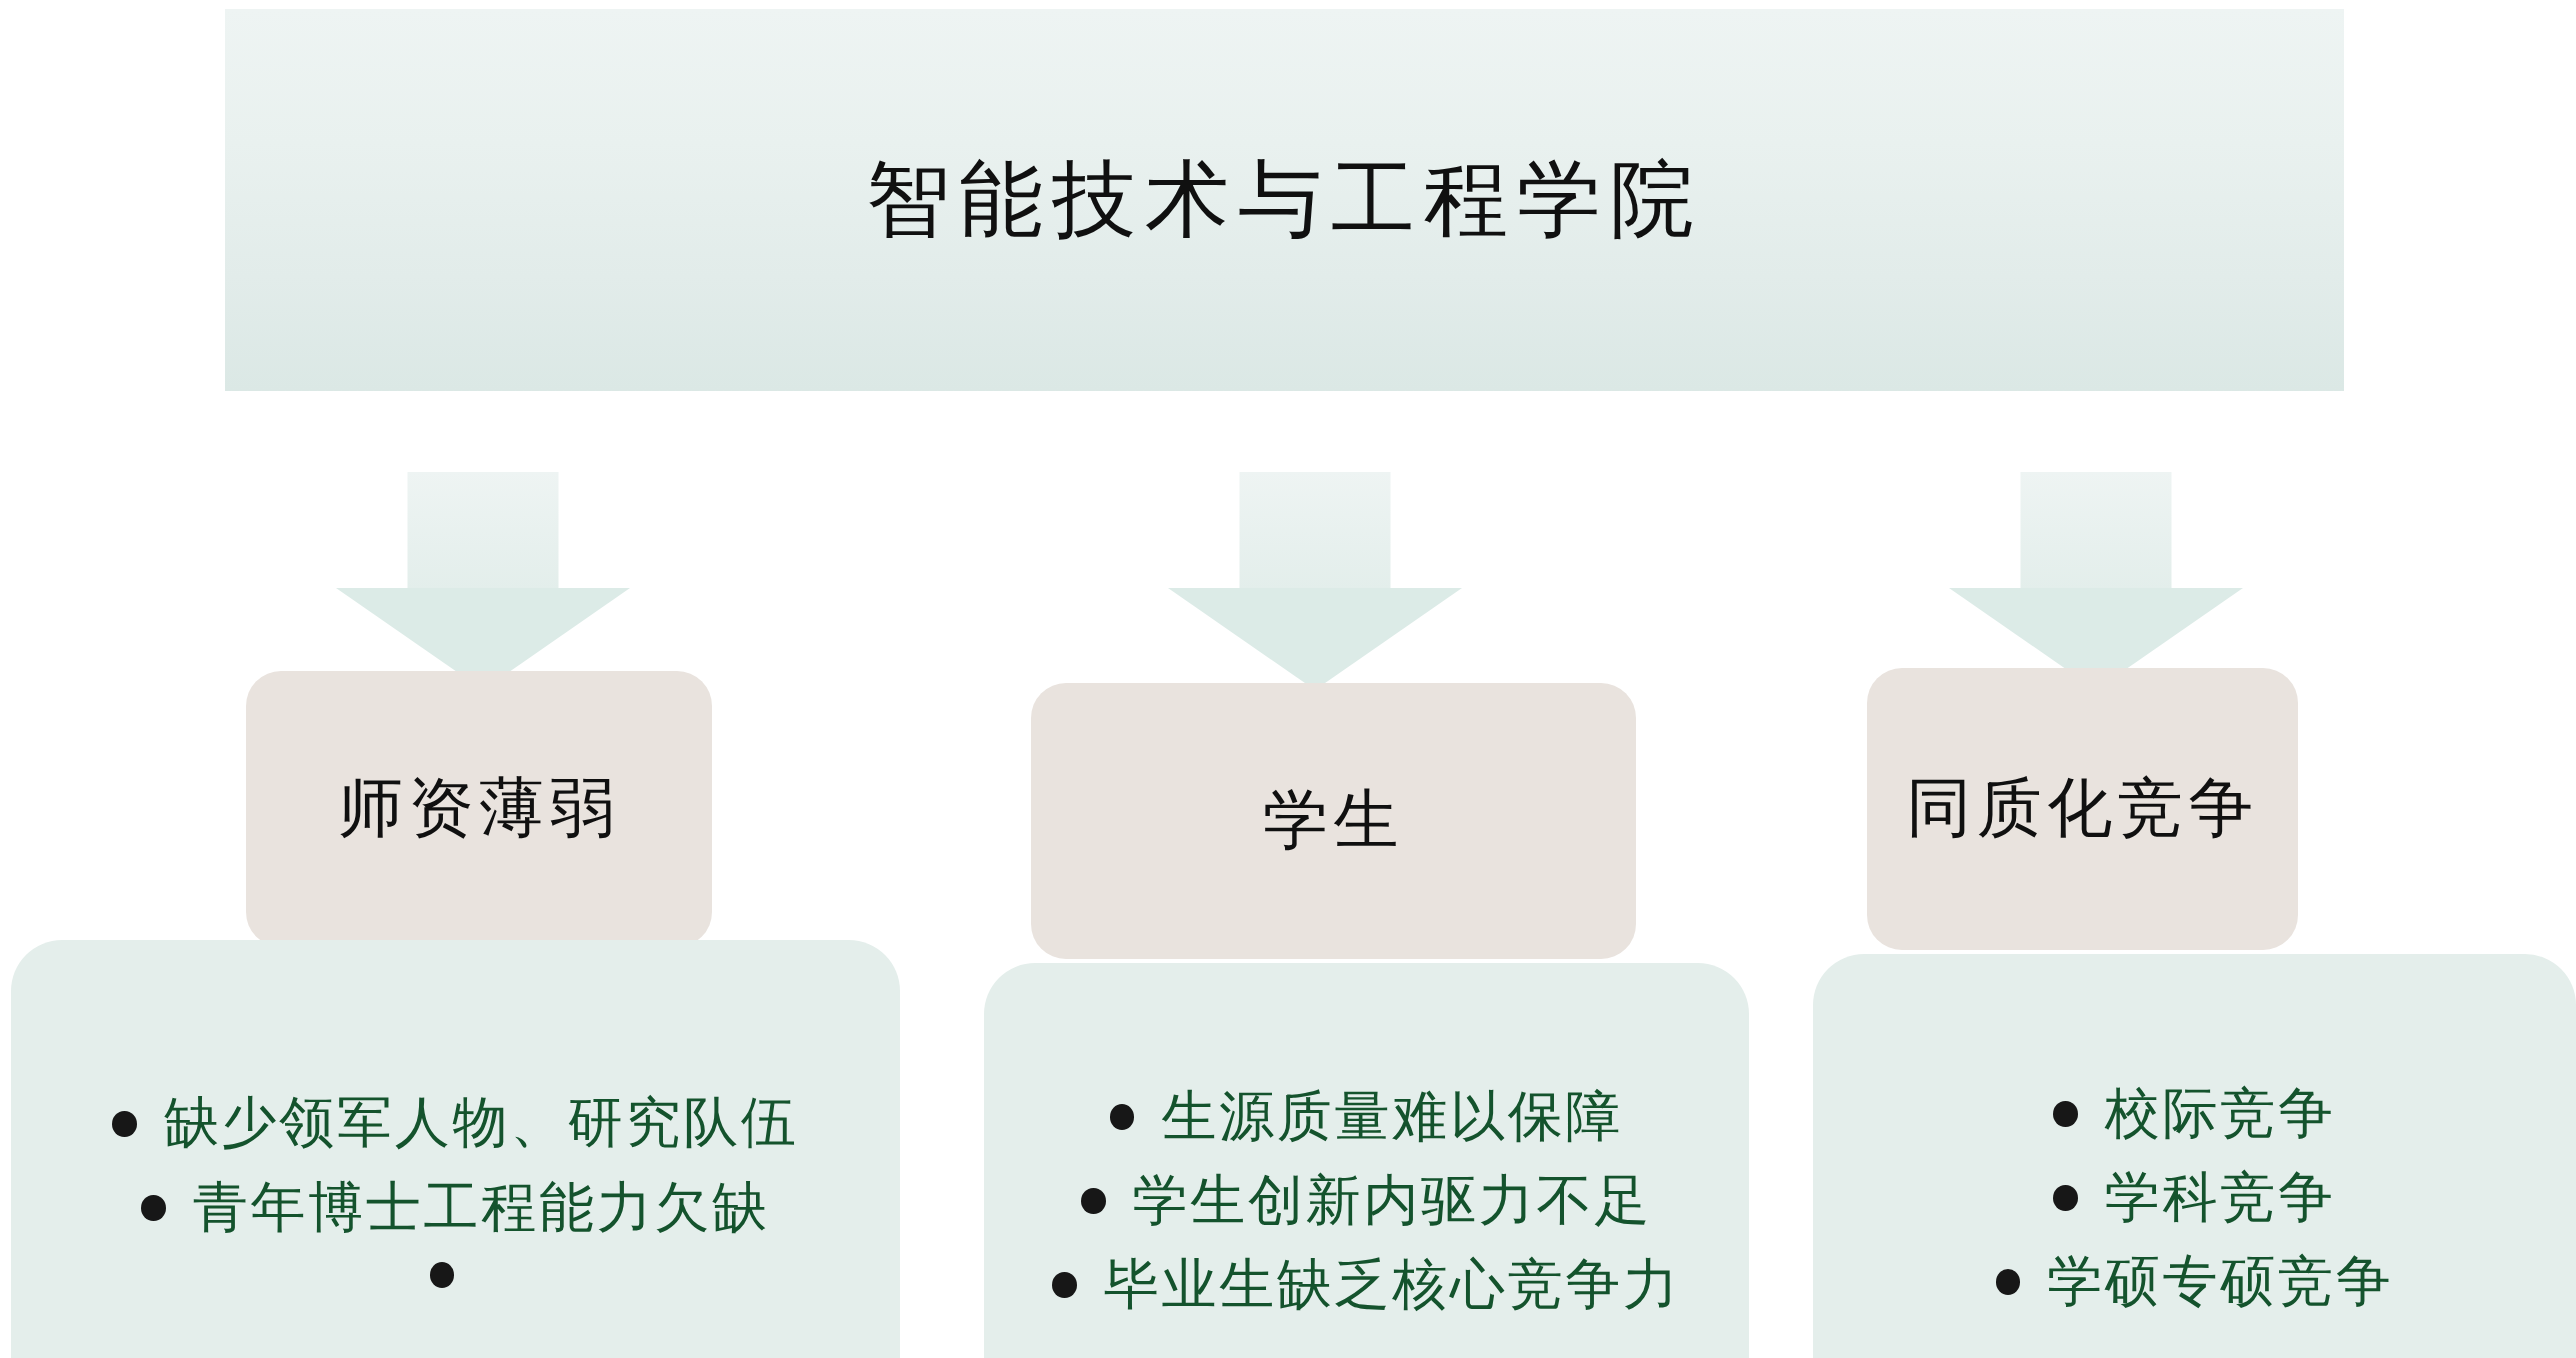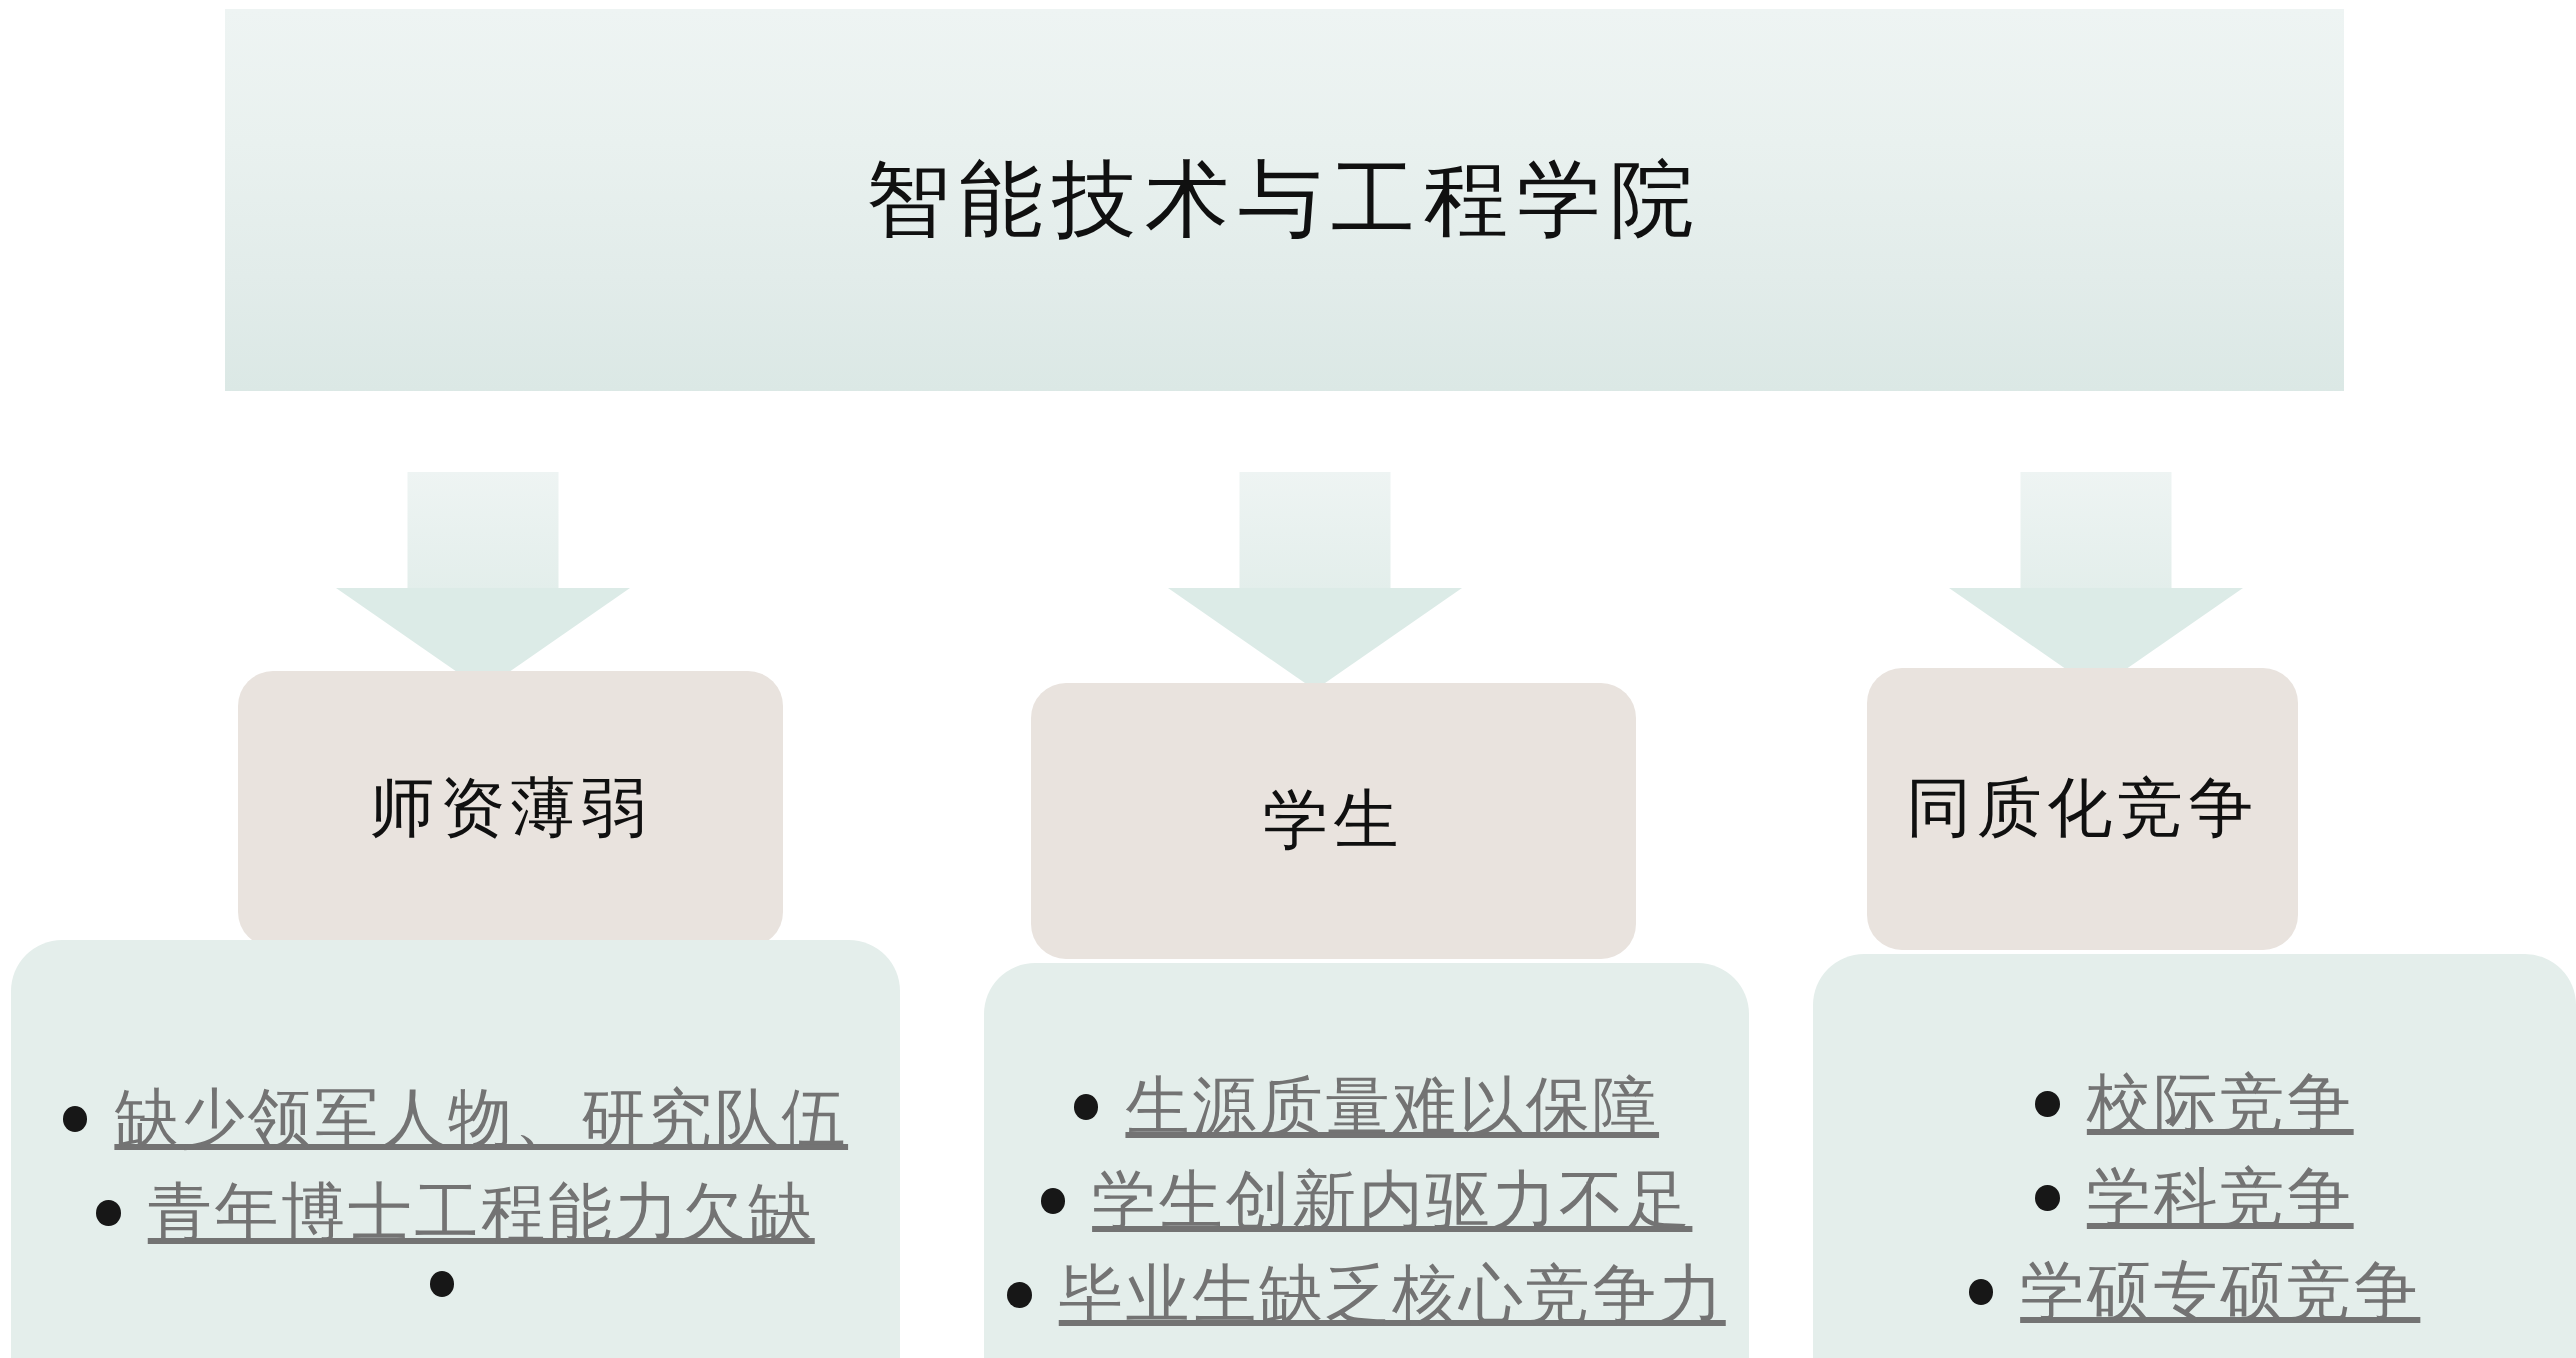--- a/index.html
+++ b/index.html
@@ -32,21 +32,21 @@
 
   
   .cat-card{
     position:absolute;border-radius:35px;background:#e9e3de;
     display:flex;flex-direction:column;align-items:center;justify-content:center;
     text-align:center;
   }
   .cat-card .cline{
     font-size:65px;line-height:1.28;letter-spacing:5.5px;color:#101010;white-space:nowrap;
   }
-  #cat-card-0{left:238px;top:671px;width:545px;height:276px;}
+  #cat-card-0{left:246px;top:671px;width:466px;height:276px;}
   #cat-card-1{left:1031px;top:671px;width:605px;height:276px;margin-top:12px;}
   #cat-card-2{left:1867px;top:668px;width:431px;height:282px;}
 
   
   .bullet-panel{
     position:absolute;border-radius:51px;background:#e4eeeb;
     display:flex;flex-direction:column;justify-content:center;
   }
   #bullet-panel-0{left:11px;top:940px;width:889px;height:472px;padding-top:14.5px;}
   #bullet-panel-1{left:984px;top:963px;width:765px;height:454px;padding-top:11px;}
@@ -54,21 +54,21 @@
 
   .bullet-row{
     display:flex;align-items:center;justify-content:center;
     margin:0 auto;padding:11.8px 0;
   }
   .bullet-dot{
     width:24.5px;height:26px;border-radius:50%;background:#171717;
     flex:0 0 auto;margin-right:27px;
   }
   .bullet-text{
-    font-size:64px;line-height:1.1;letter-spacing:2.7px;color:#737373;white-space:nowrap;text-decoration:underline;
+    font-size:55px;line-height:1.1;letter-spacing:2.7px;color:#14532d;white-space:nowrap;
   }
 </style>
 </head>
 <body>
 
 <div id="title-banner">
   <div class="tline">智能技术与工程学院</div>
 </div>
 
 <div class="arrow" id="arrow-0" style="left:336px;top:472px;width:294px;height:218px;">

